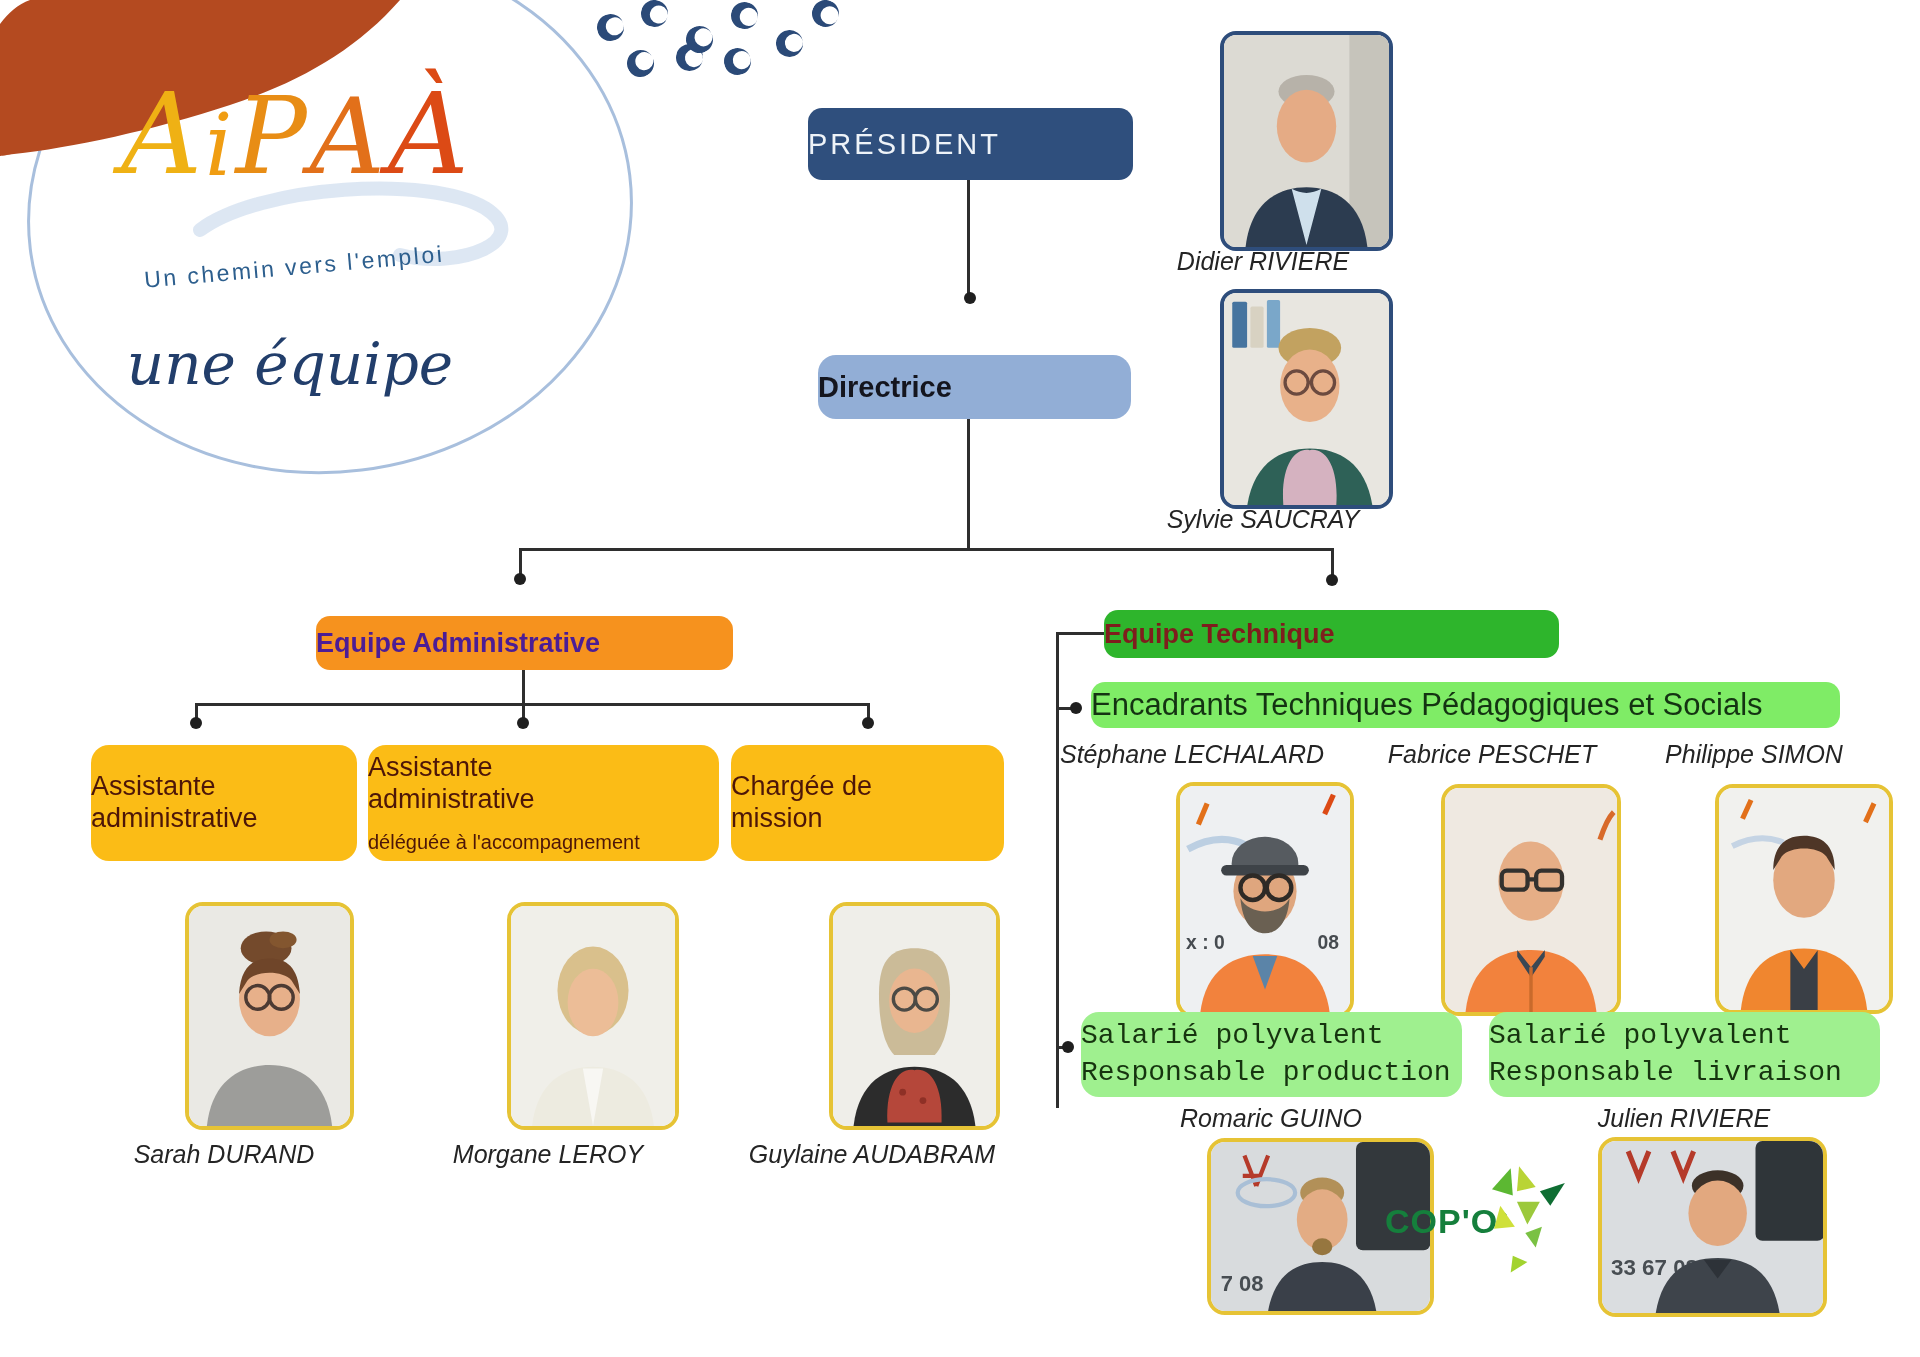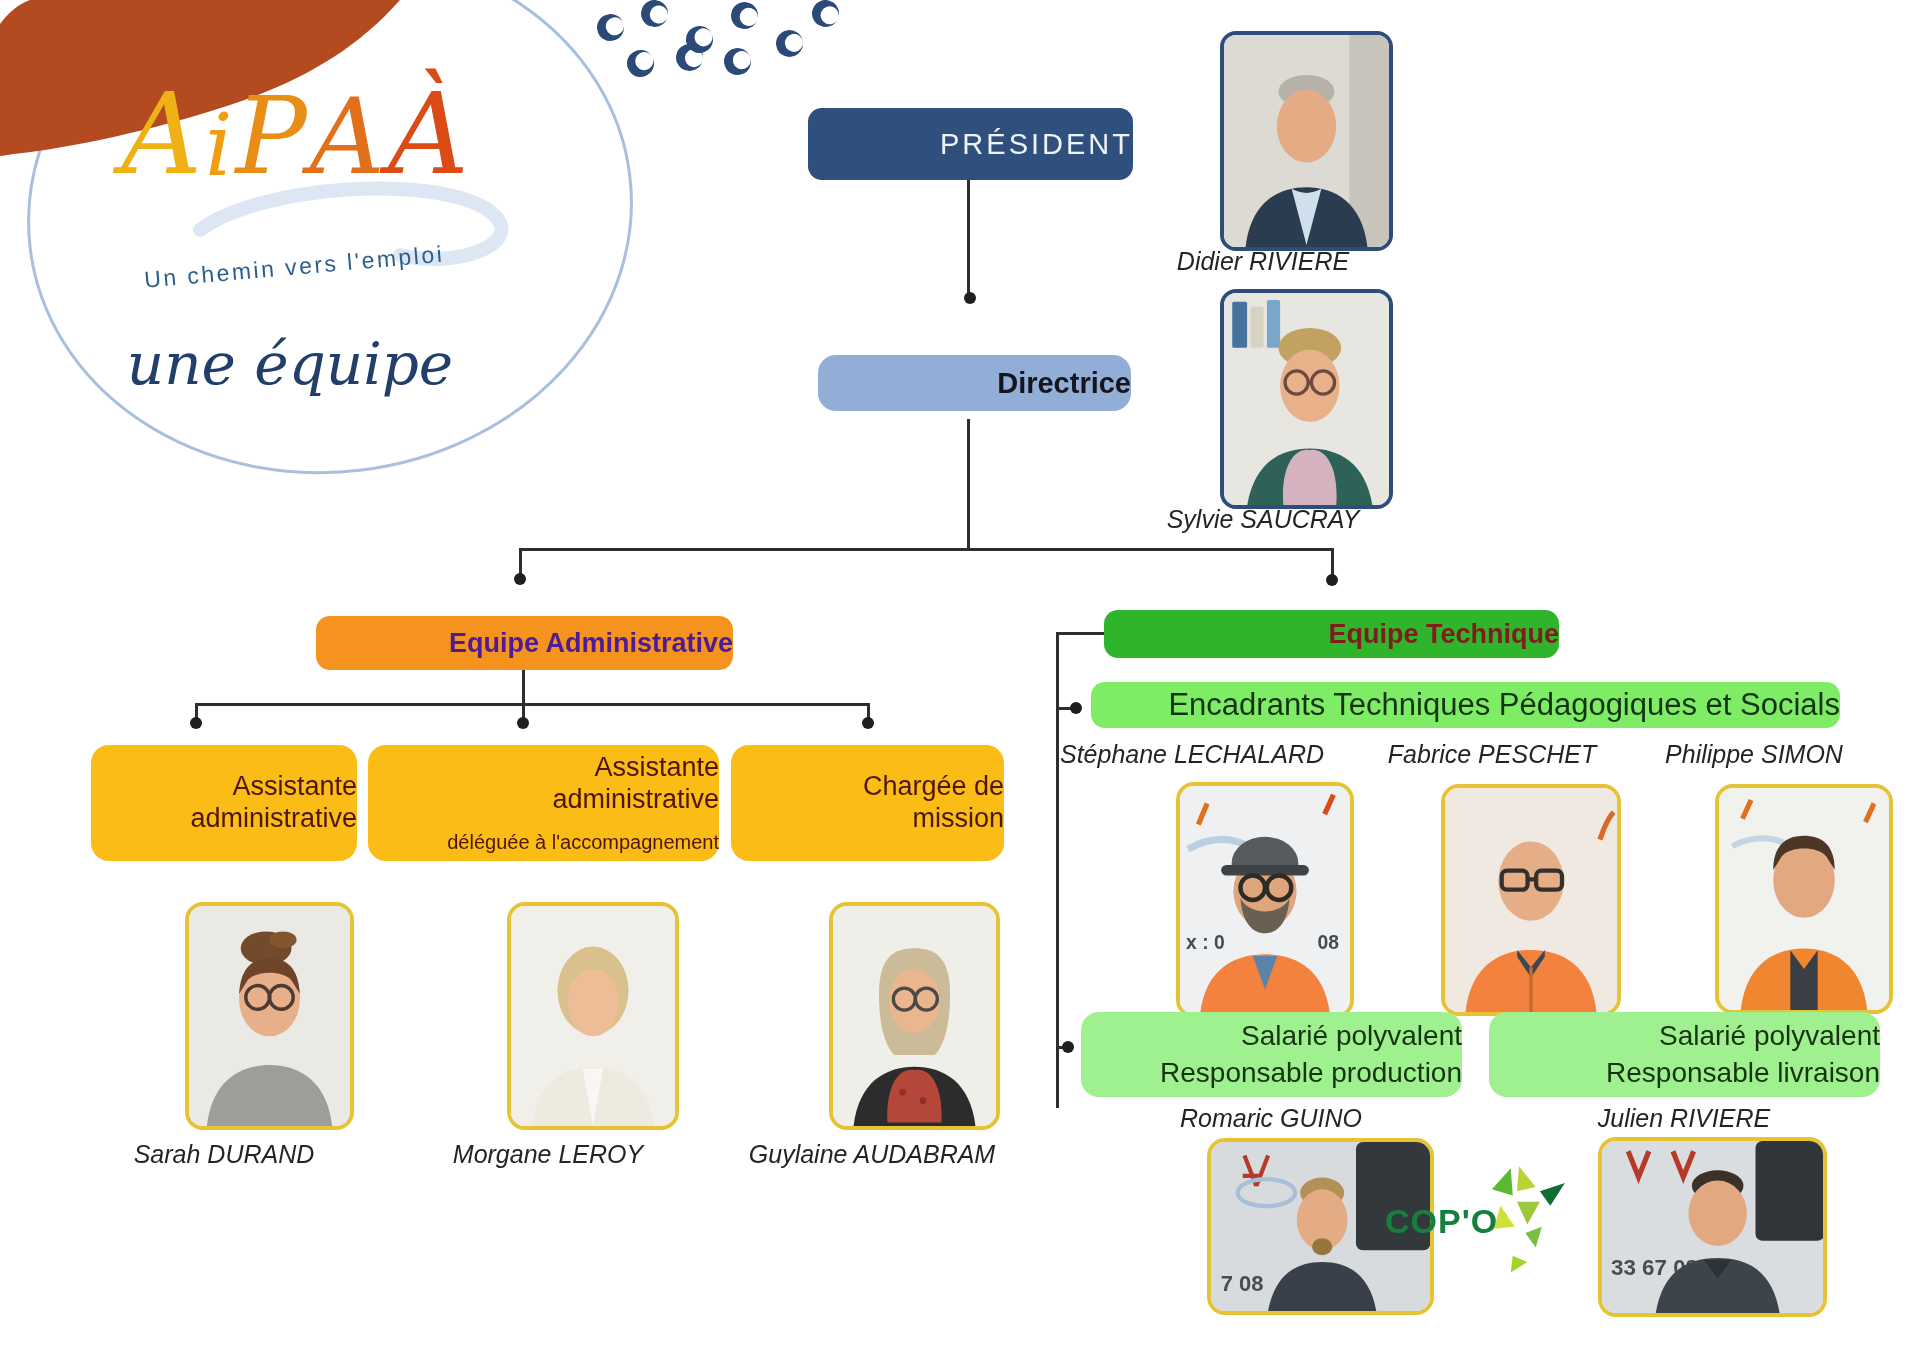--- a/index.html
+++ b/index.html
@@ -3,31 +3,31 @@
 <meta charset="utf-8">
 <style>
   html,body{margin:0;padding:0;background:#ffffff;}
   .canvas{position:relative;width:1920px;height:1357px;background:#ffffff;overflow:hidden;
           font-family:"Liberation Sans",sans-serif;}
   .abs{position:absolute;}
   
   .line{position:absolute;background:#2e2e2e;}
   .dot{position:absolute;width:12px;height:12px;border-radius:50%;background:#1f1f1f;}
   
-  .box{position:absolute;display:flex;flex-direction:column;align-items:flex-end;justify-content:center;
+  .box{position:absolute;display:flex;flex-direction:column;align-items:flex-start;justify-content:center;
        text-align:center;border-radius:16px;}
   .box-president{background:#2F4F7D;border-radius:14px;color:#eef3f8;font-size:29px;letter-spacing:3px;font-weight:400;}
   .box-director{background:#92AED6;border-radius:18px;color:#14151e;font-size:29px;font-weight:700;}
   .box-admin-team{background:#F6921E;border-radius:14px;color:#4c1d95;font-size:27px;font-weight:700;}
   .box-tech-team{background:#2EB52C;border-radius:14px;color:#7f1d1d;font-size:27px;font-weight:700;}
   .box-role{background:#FBBC16;border-radius:18px;color:#4d1608;}
   .role-line{font-size:27px;line-height:1.18;}
   .role-sub{font-size:20px;margin-top:16px;}
   .box-enc{background:#7FEC66;border-radius:14px;color:#143312;font-size:31px;font-weight:400;}
-  .box-sal{background:#9FF08F;border-radius:18px;color:#16340f;}
+  .box-sal{background:#9FF08F;border-radius:18px;color:#16340f;font-family:Liberation Mono, monospace;}
   .sal-line{font-size:28px;line-height:1.3;}
   
   .caption{position:absolute;width:340px;text-align:center;font-style:italic;font-size:25px;color:#242424;}
   
   .photo{position:absolute;border:4px solid #e6c335;border-radius:18px;overflow:hidden;background:#fff;margin-left:40px;}
   .photo.navy{border-color:#2E4D7B;border-radius:16px;}
   .photo svg{display:block;width:100%;height:100%;}
   
   .brand{position:absolute;left:95px;top:84px;width:400px;display:flex;align-items:flex-end;
          justify-content:center;gap:3px;font-family:"DejaVu Serif",serif;font-style:italic;line-height:0.9;}
@@ -120,21 +120,21 @@
   <div class="line" style="left:1056px;top:632px;width:3px;height:476px"></div>
   <div class="line" style="left:1058px;top:632px;width:46px;height:3px"></div>
   <div class="line" style="left:1058px;top:707px;width:16px;height:3px"></div>
   <div class="dot" style="left:1070px;top:702px"></div>
   <div class="line" style="left:1058px;top:1046px;width:8px;height:3px"></div>
   <div class="dot" style="left:1062px;top:1041px"></div>
 
   <div class="box box-president" style="left:808px;top:108px;width:325px;height:72px">
     <span>PRÉSIDENT</span>
   </div>
-  <div class="box box-director" style="left:818px;top:355px;width:313px;height:56px">
+  <div class="box box-director" style="left:818px;top:355px;width:313px;height:64px">
     <span>Directrice</span>
   </div>
 
   <div class="photo navy" style="left:1180px;top:31px;width:165px;height:212px">
     <svg viewBox="0 0 100 130" preserveAspectRatio="xMidYMid slice">
       <rect width="100" height="130" fill="#dcdad3"></rect>
       <rect x="76" width="24" height="130" fill="#c6c4bb"></rect>
       <ellipse cx="50" cy="35" rx="17" ry="10" fill="#b7b2a9"></ellipse>
       <ellipse cx="50" cy="56" rx="18" ry="22" fill="#e5ab85"></ellipse>
       <path d="M13,130 C16,102 33,93 50,93 C67,93 84,102 87,130 Z" fill="#2c3c50"></path>

